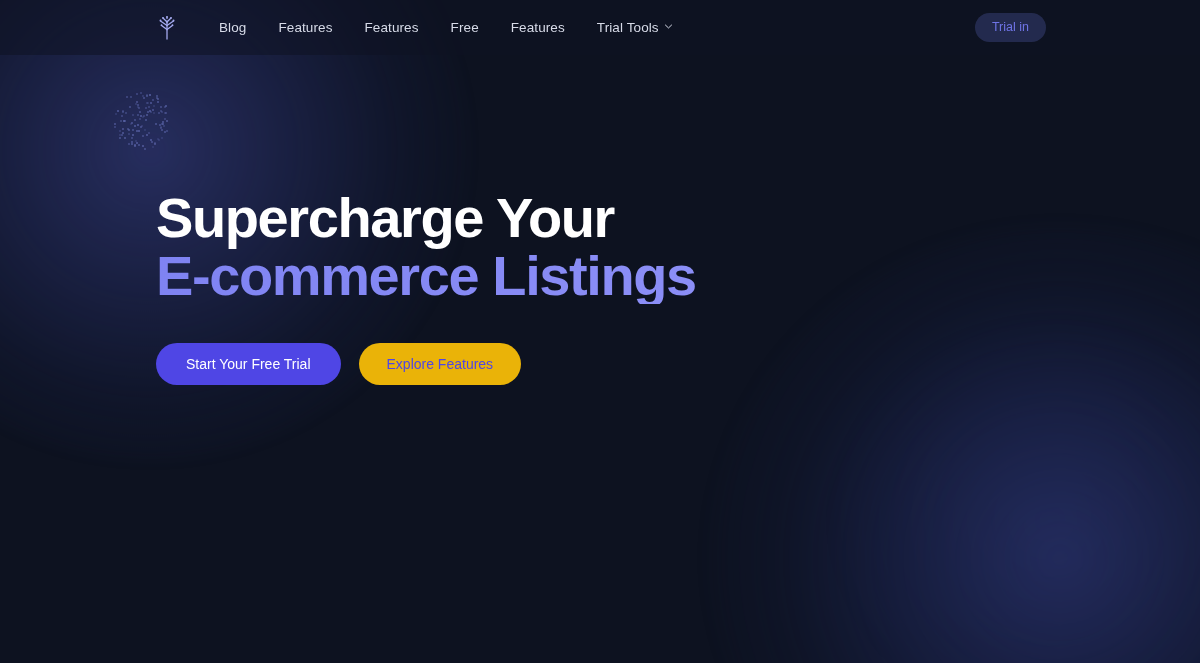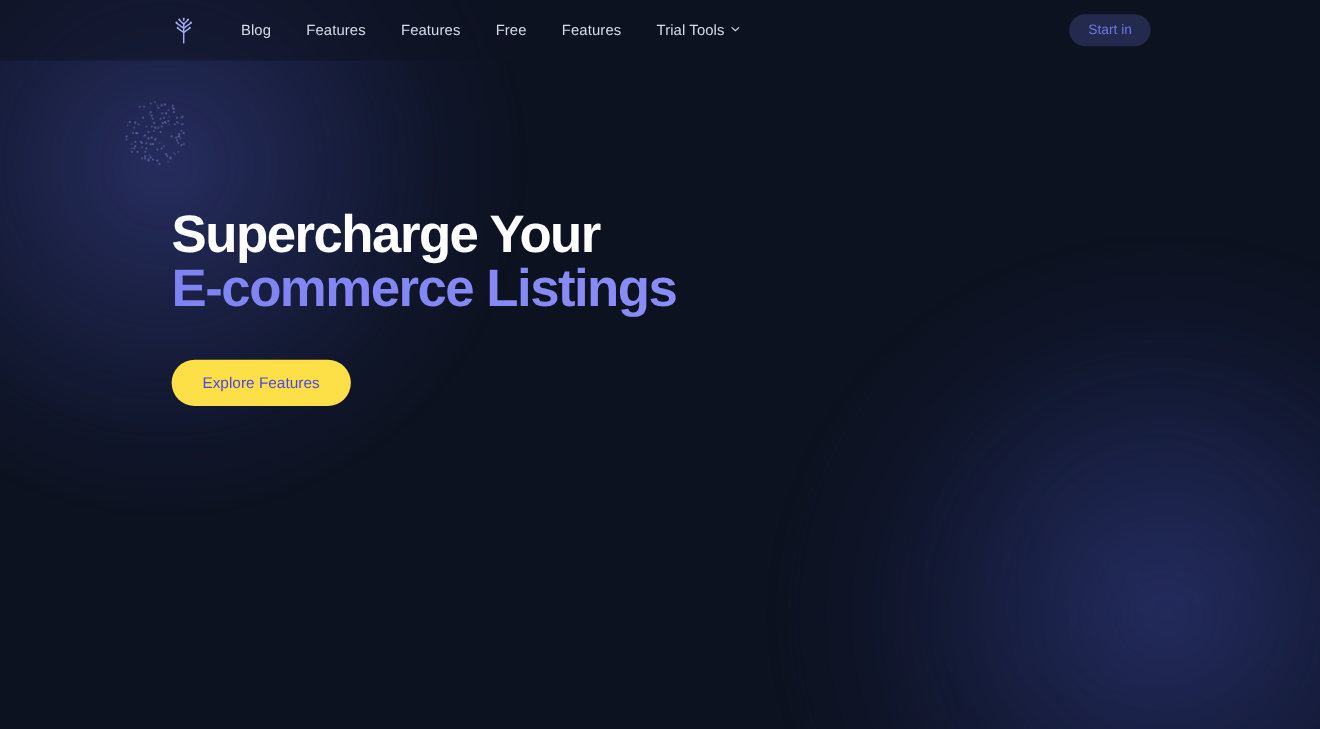--- a/index.html
+++ b/index.html
@@ -155,21 +155,21 @@
 
   
   .hero {
     position:relative;
     z-index:4;
     padding-left:156px;
     padding-top:134px;
   }
 
   .hero-title {
-    font-size:48px;
+    font-size:56px;
     line-height:1.03;
     font-weight:bold;
     letter-spacing:-1.4px;
     margin-bottom:6px;
   }
   .title-line-1 { color:#ffffff; display:block; }
   .title-line-2 {
     display:block;
     background:linear-gradient(95deg,#7f83f2 0%,#8a8df6 45%,#9396f8 100%);
     -webkit-background-clip:text;
@@ -208,21 +208,21 @@
     line-height:1;
   }
 
   .btn-primary {
     background:#4f46e5;
     color:#ffffff;
     padding:0 30px;
   }
 
   .btn-secondary {
-    background:#fde047;
+    background:#eab308;
     color:#4f46e5;
     padding:0 28px;
   }
 </style>
 </head>
 <body>
 
 <div class="bg-layer">
   <div class="glow-topleft"></div>
   <div class="glow-midright"></div>
@@ -398,28 +398,29 @@
       <span class="chev">
         <svg width="9" height="9" viewBox="0 0 10 10" fill="none" aria-hidden="true">
           <path d="M1.6 3.4 L5 6.6 L8.4 3.4" stroke="#d7dbe8" stroke-width="1.1" stroke-linecap="round" stroke-linejoin="round"></path>
         </svg>
       </span>
     </li>
   </ul>
 
   <div class="nav-spacer"></div>
 
-  <button class="signin-btn">Start in</button>
+  <button class="signin-btn">Trial in</button>
 </nav>
 
 <section class="hero">
 
   <h1 class="hero-title">
     <span class="title-line-1">Supercharge Your</span>
     <span class="title-line-2">E-commerce Listings</span>
   </h1>
 
 
   <div class="cta-row">
+    <button class="btn btn-primary">Start Your Free Trial</button>
     <button class="btn btn-secondary">Explore Features</button>
   </div>
 
 </section>
 
 </body></html>

